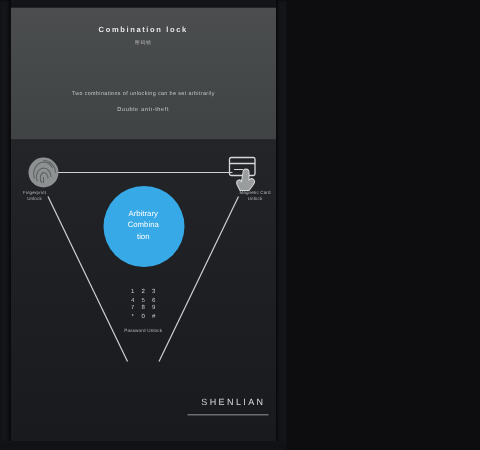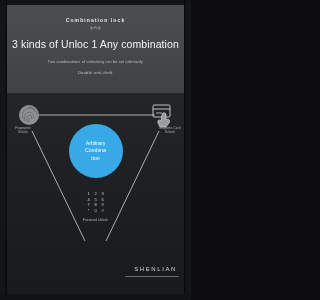--- a/index.html
+++ b/index.html
@@ -198,21 +198,20 @@
 </head>
 <body>
 
 <div id="page">
 
   <div class="upper-panel"></div>
   <div class="lower-panel"></div>
 
   <div class="eyebrow">Combination lock</div>
   <div class="eyebrow-sub">密码锁</div>
-  <div class="headline">3 kinds of Unloc 1 Any combination</div>
   <div class="sub-line-1">Two combinations of unlocking can be set arbitrarily</div>
   <div class="sub-line-2">Double anti-theft</div>
 
   <div class="diagram">
     <svg viewBox="0 0 177 201" preserveAspectRatio="none">
 
       <line x1="29" y1="22" x2="148" y2="22" stroke="#cfd1d2" stroke-width="0.8"></line>
 
       <line x1="25" y1="38" x2="78" y2="148" stroke="#cfd1d2" stroke-width="0.8"></line>
 

